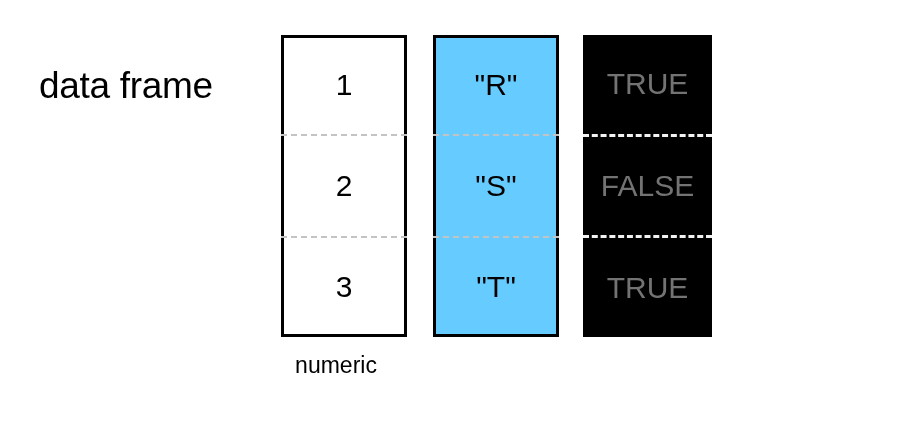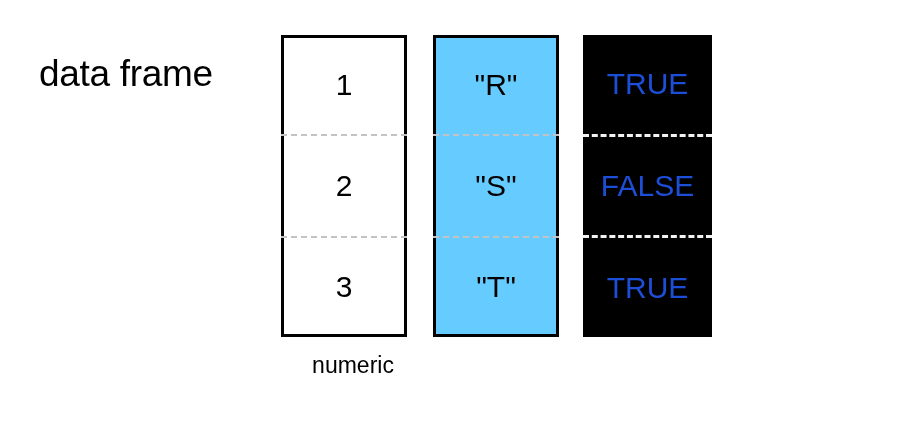--- a/index.html
+++ b/index.html
@@ -16,21 +16,21 @@
     background: #ffffff;
     overflow: hidden;
     font-family: "Liberation Sans", "DejaVu Sans", sans-serif;
     -webkit-font-smoothing: antialiased;
   }
 
   
   #frame-label {
     position: absolute;
     left: 39px;
-    top: 52px;
+    top: 64px;
     font-size: 37px;
     line-height: 44px;
     color: #000000;
     letter-spacing: -0.3px;
     white-space: nowrap;
   }
 
   
   .column {
     position: absolute;
@@ -78,21 +78,21 @@
     display: flex;
     align-items: center;
     justify-content: center;
     font-size: 30px;
     line-height: 1;
     box-sizing: border-box;
   }
 
   .column.numeric   .cell { color: #000000; }
   .column.character .cell { color: #000000; }
-  .column.logical   .cell { color: #1d4ed8; }
+  .column.logical   .cell { color: #737373; }
 
   
   .column.numeric .cell + .cell,
   .column.character .cell + .cell {
     border-top: 2px dashed #c3c3c3;
   }
   .column.logical .cell + .cell {
     border-top: 3px dashed #f2f2f2;
   }
 
@@ -102,21 +102,21 @@
     top: 350px;
     height: 30px;
     display: flex;
     align-items: center;
     justify-content: center;
     font-size: 23px;
     line-height: 30px;
     white-space: nowrap;
   }
 
-  .col-caption.numeric   { left: 290px; width: 126px; color: #000000; font-weight: 400; }
+  .col-caption.numeric   { left: 273px; width: 126px; color: #000000; font-weight: 400; }
   .col-caption.character { left: 433px; width: 126px; color: #2080ff; font-weight: 400; }
   .col-caption.logical   { left: 583px; width: 129px; color: #000000; font-weight: 700; }
 </style>
 </head>
 <body>
 
 <div id="canvas">
 
   <div id="frame-label">data frame</div>
 

